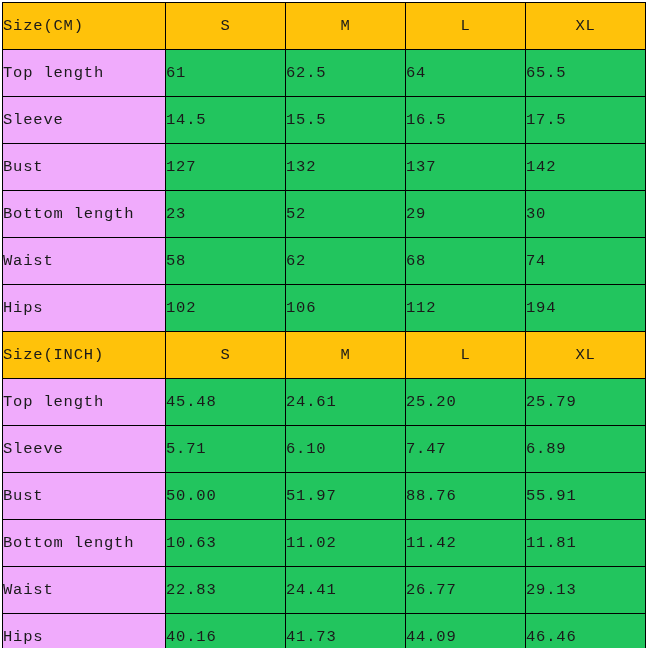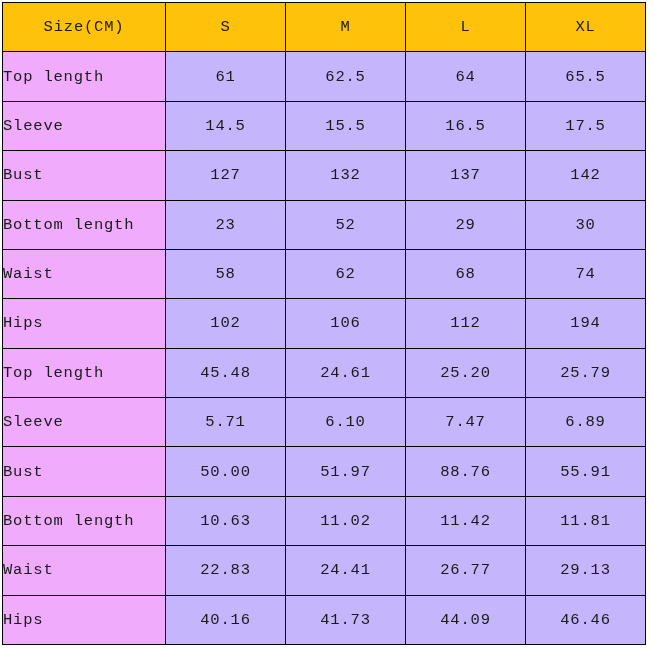--- a/index.html
+++ b/index.html
@@ -50,30 +50,28 @@
   
   td.label-cell {
     background: #f0abfc;
     text-align: left;
     padding-left: 6px;
   }
 
   
   tr.header-row td {
     background: #FFC20A;
-    text-align: center;
   }
   tr.header-row td.value-cell {
     text-align: center;
   }
 
   
   td.value-cell {
-    background: #c4b5fd;
-    text-align: center;
+    background: #22c55e;
   }
 </style>
 </head>
 <body>
 
 <div id="size-chart-wrap">
   <table class="size-chart">
     <colgroup>
       <col class="c-label">
       <col class="c-size">
@@ -124,20 +122,27 @@
           <td class="value-cell">68</td>
           <td class="value-cell">74</td>
         </tr>
         <tr class="data-row">
           <td class="label-cell">Hips</td>
           <td class="value-cell">102</td>
           <td class="value-cell">106</td>
           <td class="value-cell">112</td>
           <td class="value-cell">194</td>
         </tr>
+        <tr class="header-row">
+          <td class="label-cell">Size(INCH)</td>
+          <td class="value-cell">S</td>
+          <td class="value-cell">M</td>
+          <td class="value-cell">L</td>
+          <td class="value-cell">XL</td>
+        </tr>
         <tr class="data-row">
           <td class="label-cell">Top length</td>
           <td class="value-cell">45.48</td>
           <td class="value-cell">24.61</td>
           <td class="value-cell">25.20</td>
           <td class="value-cell">25.79</td>
         </tr>
         <tr class="data-row">
           <td class="label-cell">Sleeve</td>
           <td class="value-cell">5.71</td>

